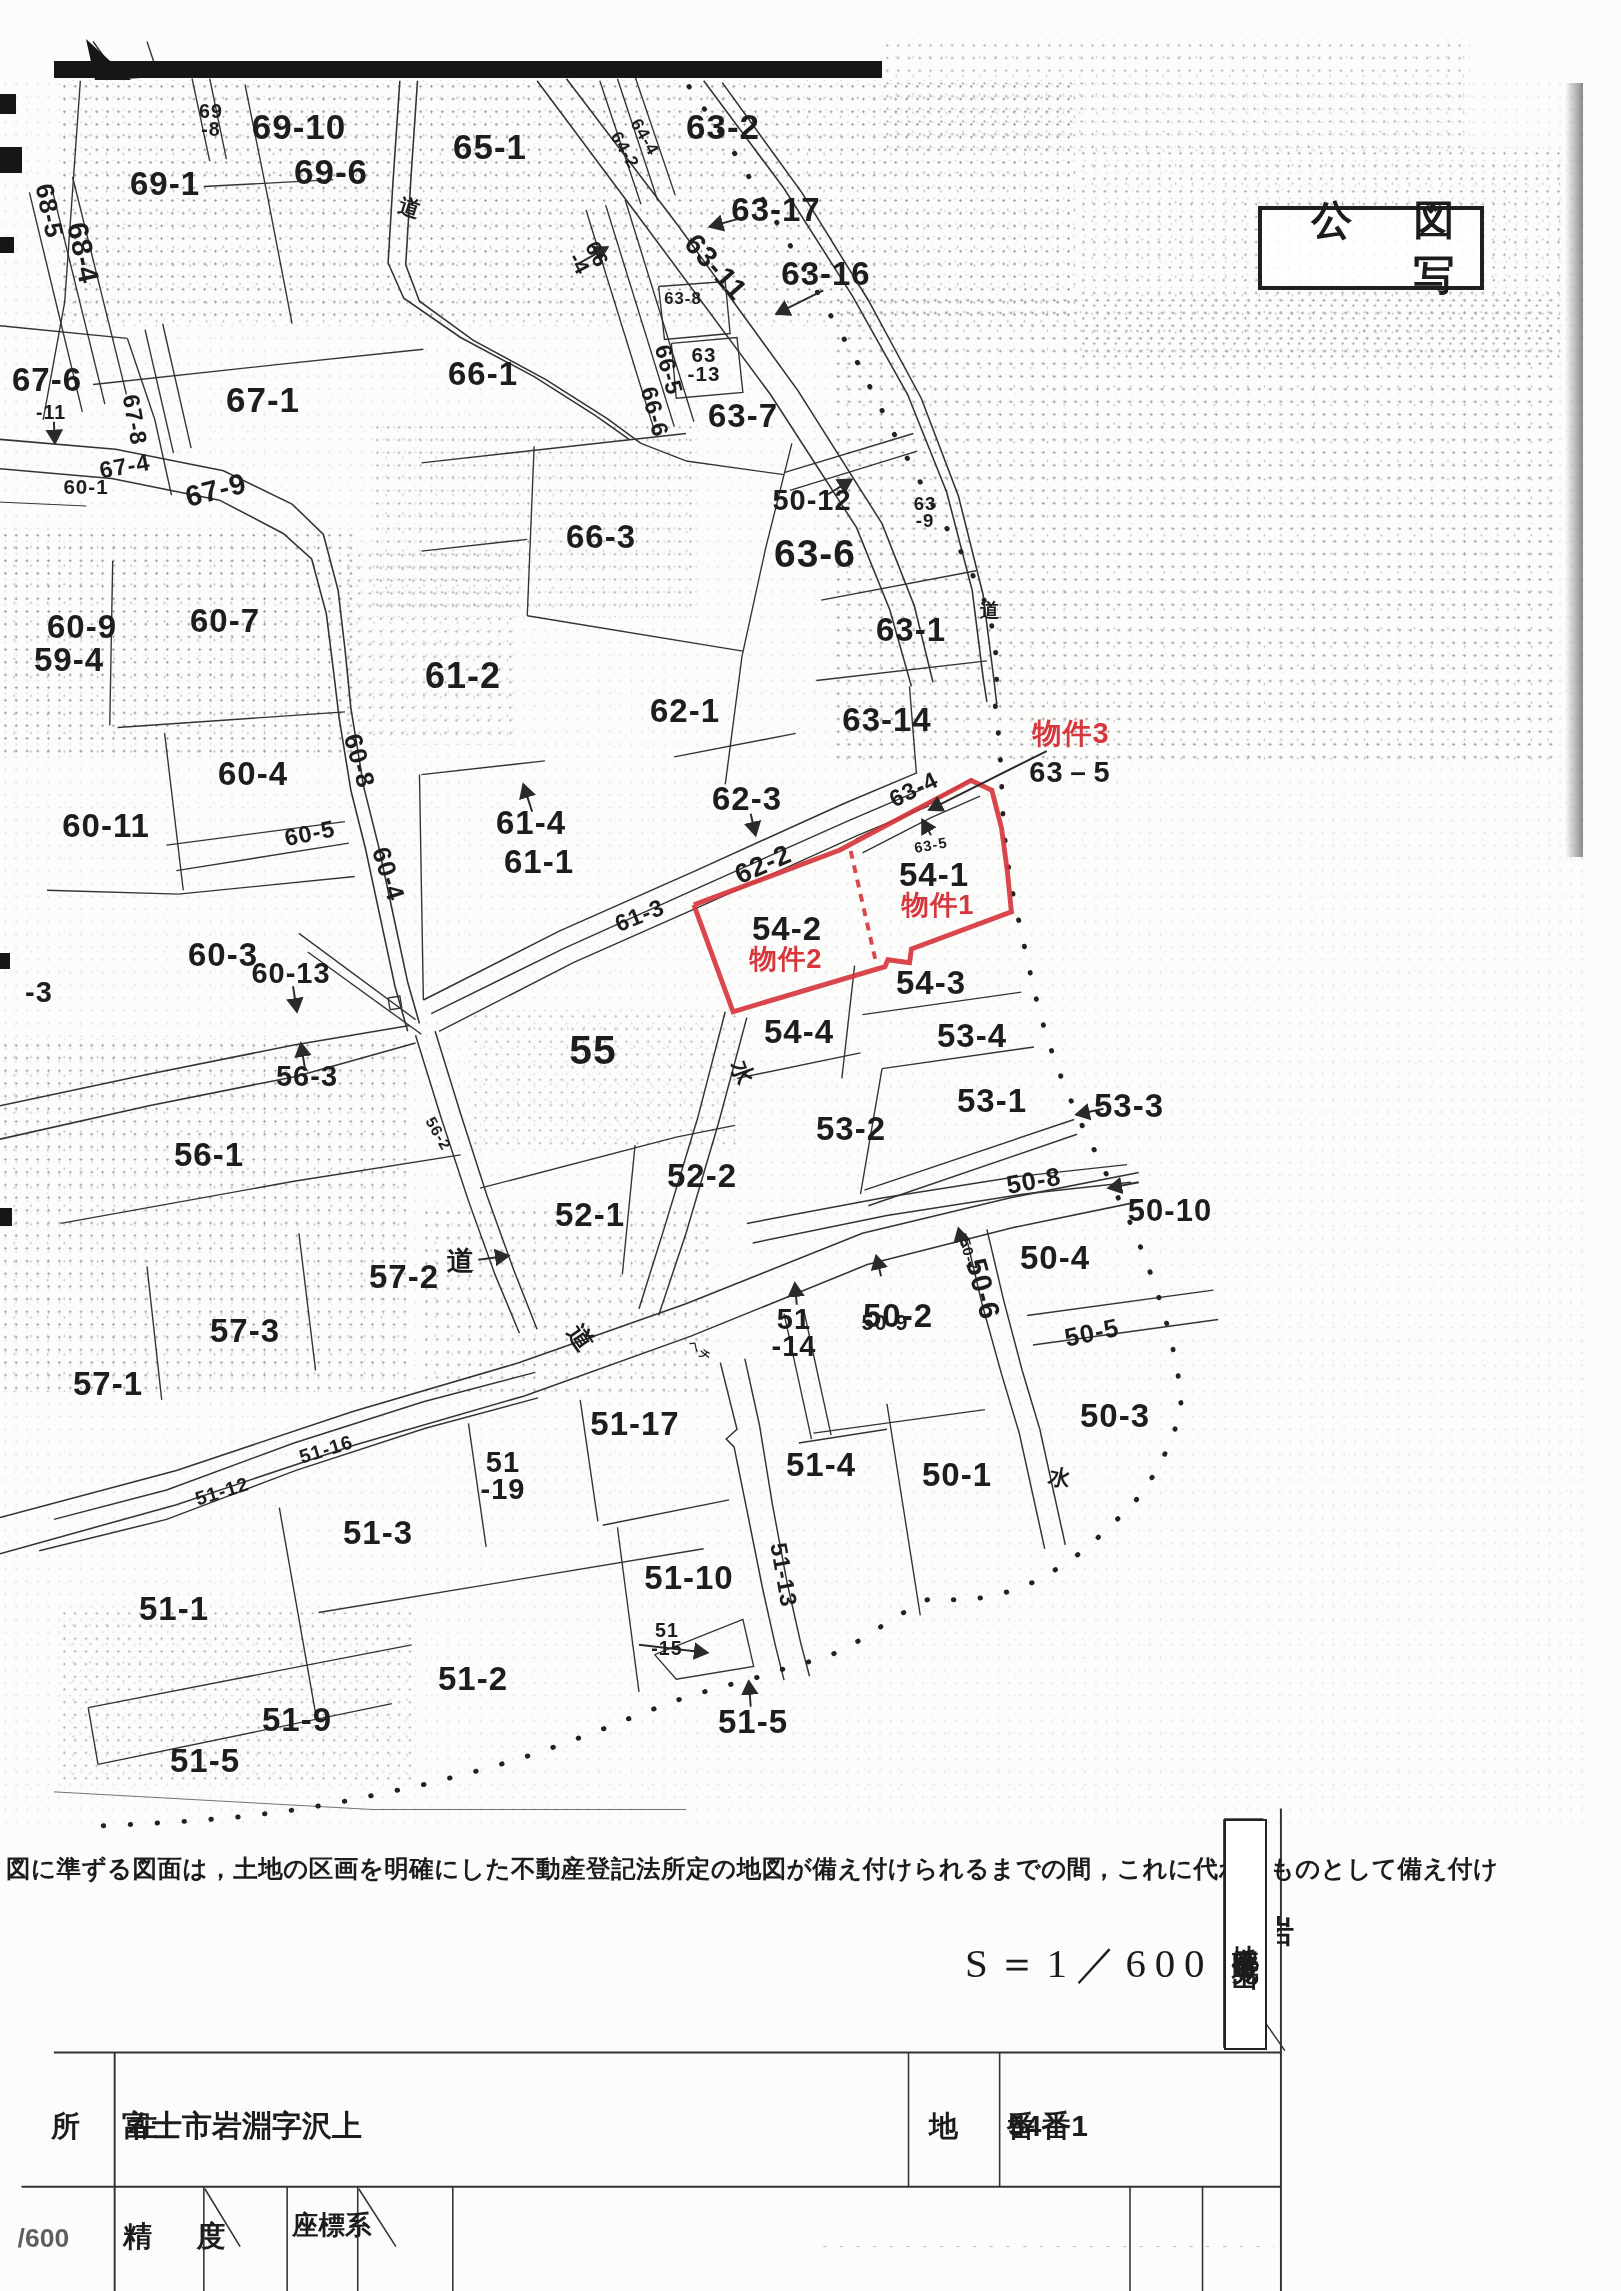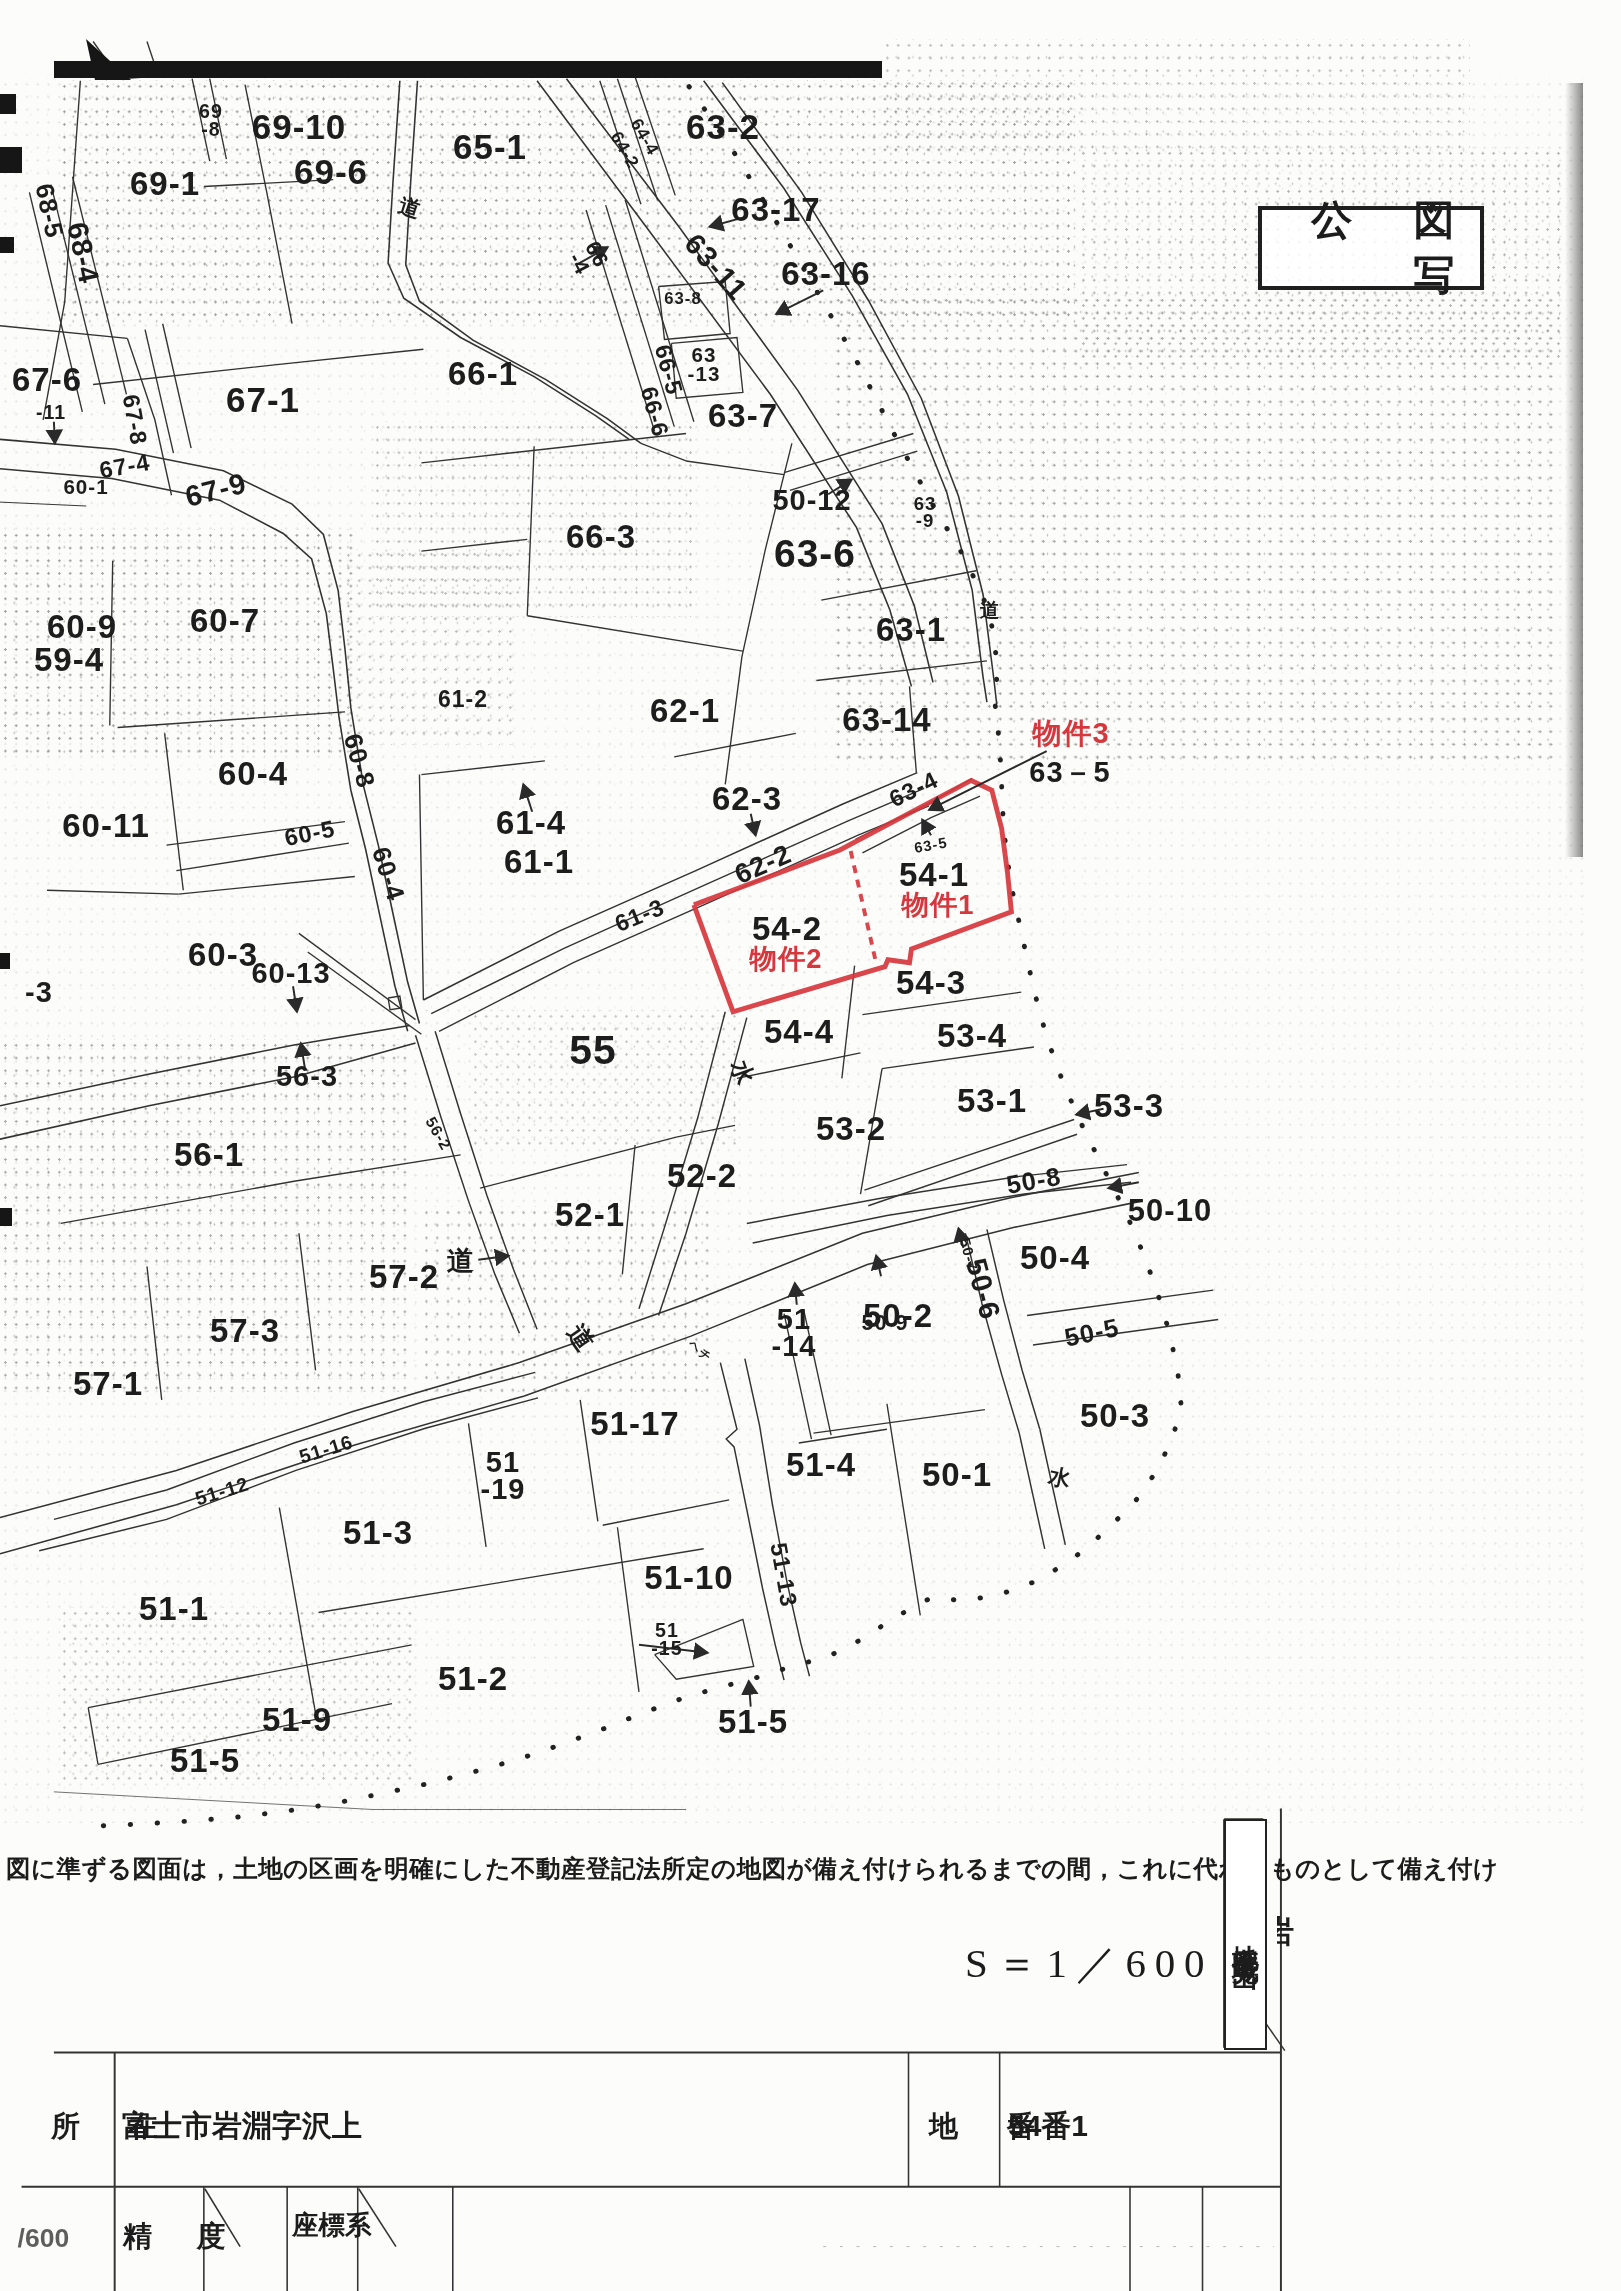--- a/index.html
+++ b/index.html
@@ -253,21 +253,21 @@
       <div class="mlabel" style="left: 704px; top: 365px; font-size: 20.6px;">63
 -13</div>
       <div class="mlabel" style="left: 743px; top: 416px; font-size: 33px;">63-7</div>
       <div class="mlabel" style="left: 410px; top: 208px; font-size: 21.6px; --r: 18deg;">道</div>
       <div class="mlabel" style="left: 125px; top: 467px; font-size: 23.5px; --r: -10deg;">67-4</div>
       <div class="mlabel" style="left: 216px; top: 490px; font-size: 29px; --r: -14deg;">67-9</div>
       <div class="mlabel" style="left: 86px; top: 487px; font-size: 20.6px;">60-1</div>
       <div class="mlabel" style="left: 82px; top: 627px; font-size: 33px;">60-9</div>
       <div class="mlabel" style="left: 69px; top: 660px; font-size: 33px;">59-4</div>
       <div class="mlabel" style="left: 225px; top: 621px; font-size: 33px;">60-7</div>
-      <div class="mlabel" style="left: 463px; top: 700px; font-size: 23px;">61-2</div>
+      <div class="mlabel" style="left: 463px; top: 676px; font-size: 36px;">61-2</div>
       <div class="mlabel" style="left: 601px; top: 537px; font-size: 33px;">66-3</div>
       <div class="mlabel" style="left: 812px; top: 500px; font-size: 29px;">50-12</div>
       <div class="mlabel" style="left: 925px; top: 512px; font-size: 18.6px;">63
 -9</div>
       <div class="mlabel" style="left: 815px; top: 554px; font-size: 39px;">63-6</div>
       <div class="mlabel" style="left: 911px; top: 630px; font-size: 33px;">63-1</div>
       <div class="mlabel" style="left: 990px; top: 610px; font-size: 19.6px;">道</div>
       <div class="mlabel" style="left: 685px; top: 711px; font-size: 33px;">62-1</div>
       <div class="mlabel" style="left: 887px; top: 720px; font-size: 33px;">63-14</div>
       <div class="mlabel red" style="left: 1071px; top: 733px; font-size: 29px;">物件3</div>

